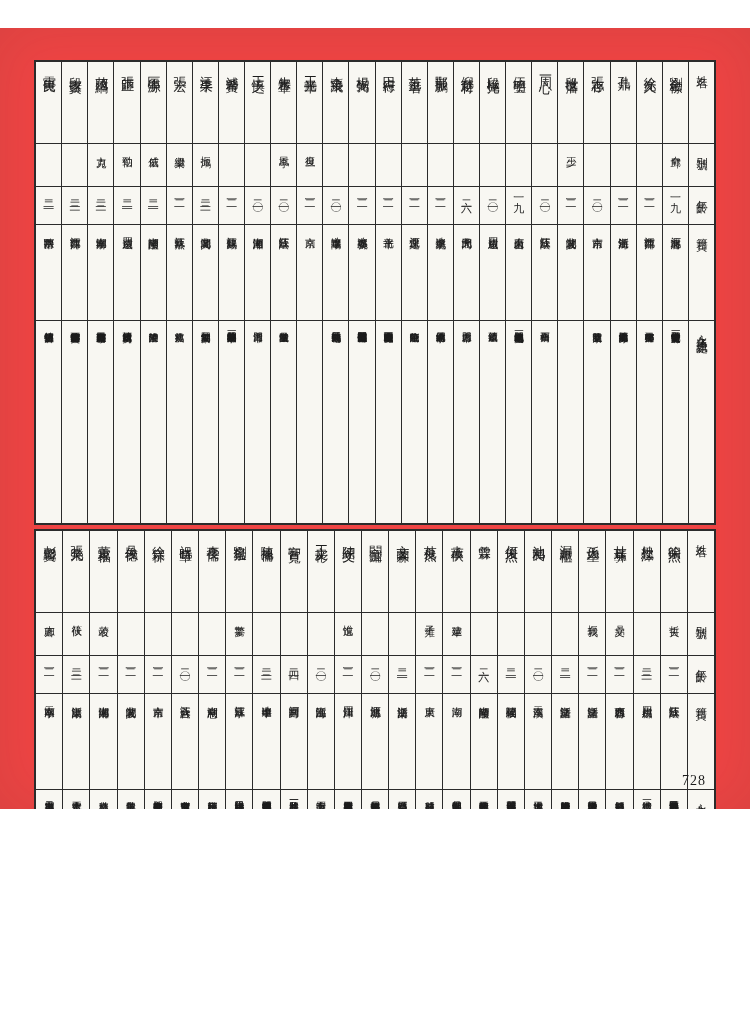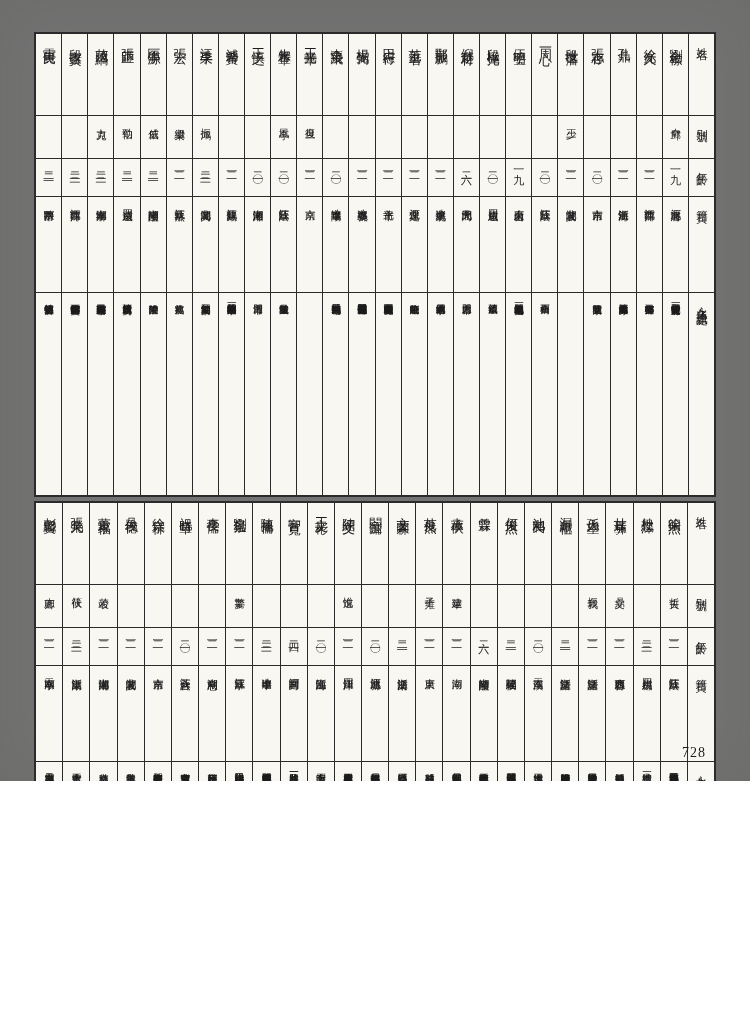--- a/index.html
+++ b/index.html
@@ -1,23 +1,24 @@
 <!DOCTYPE html>
 <html><head>
 <meta charset="utf-8">
 <style>
   html,body{margin:0;padding:0;}
   .page{
     position:relative;
     width:750px;height:781px;
-    background:#737373;
+    background:#ef4444;
     font-family:"Liberation Serif","DejaVu Serif",serif;
     color:#1c1c1c;
     box-shadow:inset 0 0 60px rgba(60,55,45,0.12);
     overflow:hidden;
+    margin-top:28px;
   }
   .band{
     position:absolute;
     left:34px;width:682px;
     border:2px solid #2b2b2b;
     background:#f8f7f2;
     display:flex;
     flex-direction:row-reverse;
     box-sizing:border-box;
   }

